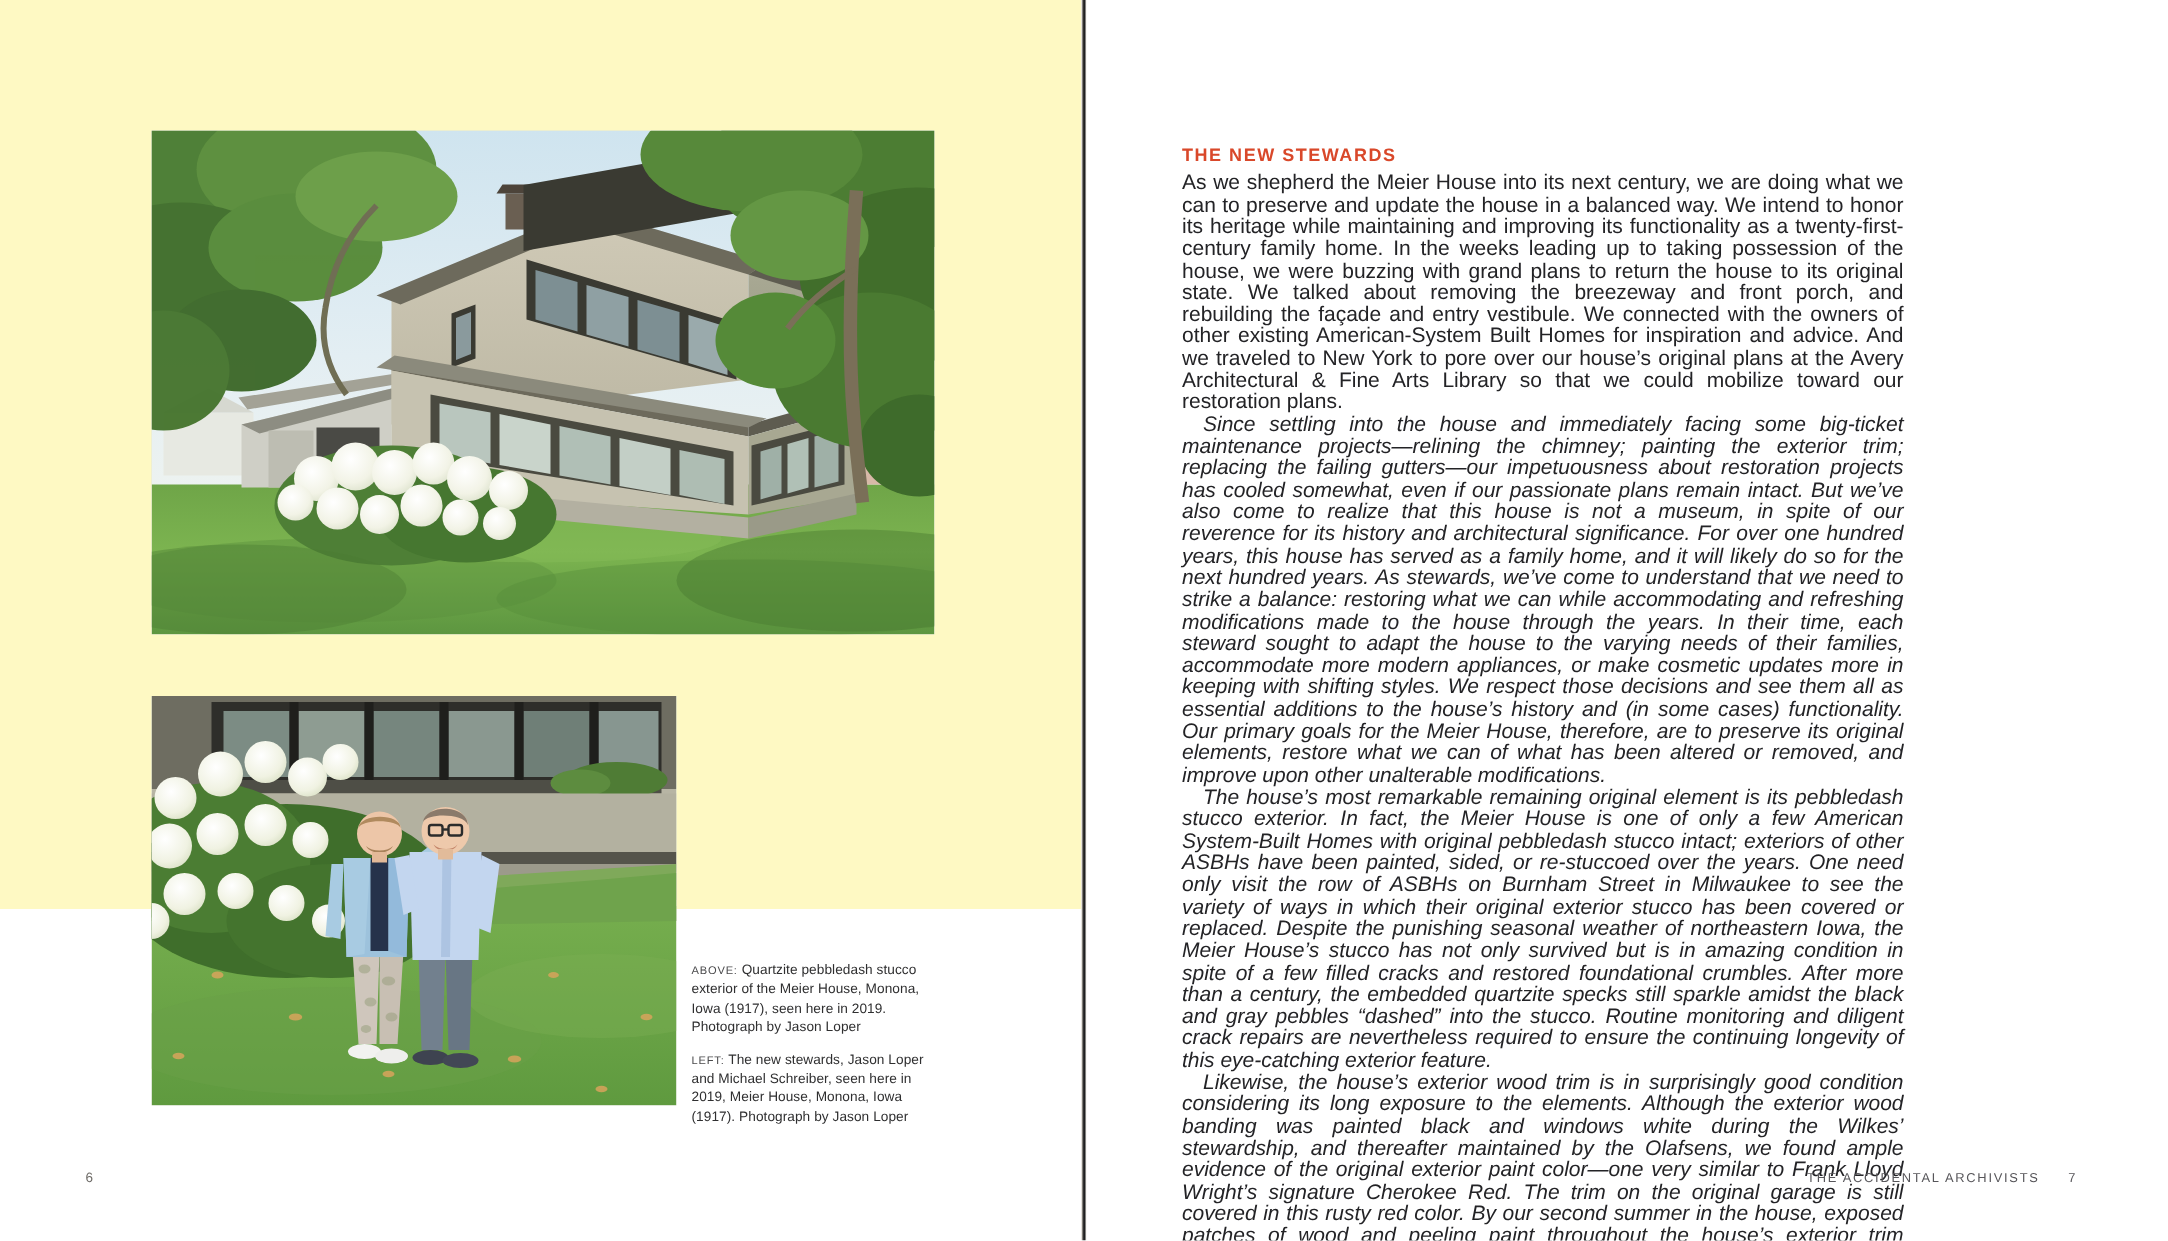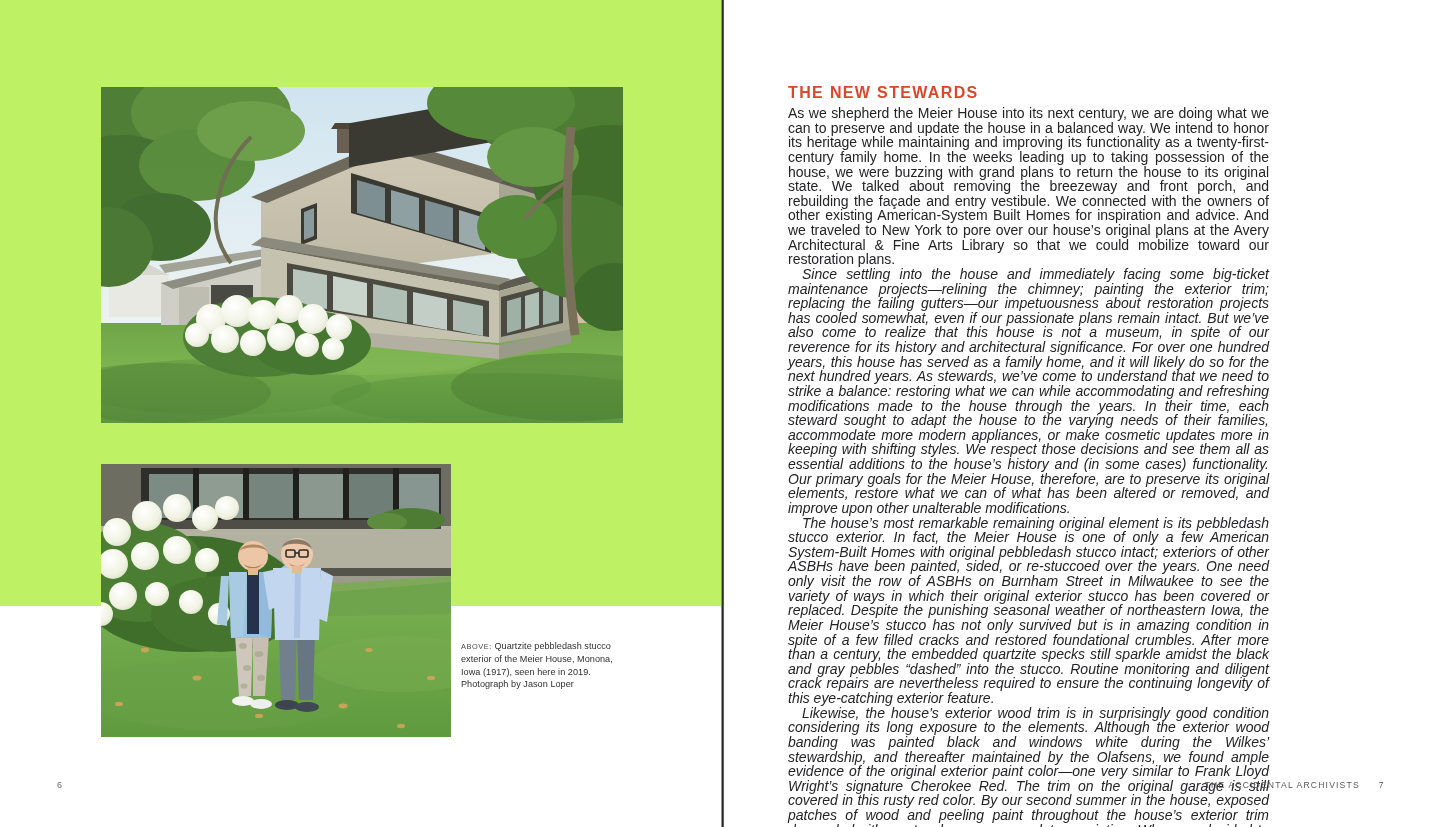--- a/index.html
+++ b/index.html
@@ -18,21 +18,21 @@
     width: 1445px;
     height: 827px;
     display: flex;
   }
 
   
   .page-left {
     position: relative;
     width: 721px;
     height: 606px;
-    background: #bef264;
+    background: #fef9c3;
     flex: 0 0 721px;
   }
   .gutter {
     position: absolute;
     left: 721px;
     top: 0;
     width: 4px;
     height: 827px;
     background: linear-gradient(to right, #cfc9c0 0%, #2b2b2b 35%, #1c1c1c 55%, #f6f4f1 80%, #ffffff 100%);
     z-index: 5;
@@ -113,25 +113,25 @@
 
   
   .textcol {
     position: absolute;
     left: 67px;
     top: 84px;
     width: 481px;
   }
   .head {
     font-family: "Liberation Sans", sans-serif;
-    font-size: 16px;
+    font-size: 12px;
     font-weight: 700;
     letter-spacing: 0.085em;
     color: #D9482A;
-    margin: 0 0 4px 0;
+    margin: 12px 0 4px 0;
   }
   .body-p {
     font-family: "Liberation Sans", sans-serif;
     font-size: 14px;
     line-height: 14.62px;
     color: #232326;
     text-align: justify;
     margin: 0;
     hyphens: manual;
     letter-spacing: -0.001em;
@@ -420,20 +420,23 @@
           <path d="M188,99 C192,103 201,103 204,99 C201,105 191,105 188,99 Z" fill="#c4866a"></path>
           <rect x="191" y="102" width="10" height="7" fill="#e2bb9a"></rect>
         </g>
       </svg>
     </div>
 
     <div class="captions">
       <div class="caption">
         <span class="cap-lead">ABOVE:</span><span> Quartzite pebbledash stucco exterior of the Meier House, Monona, Iowa (1917), seen here in 2019. Photograph by Jason Loper</span>
       </div>
+      <div class="caption">
+        <span class="cap-lead">LEFT:</span><span> The new stewards, Jason Loper and Michael Schreiber, seen here in 2019, Meier House, Monona, Iowa (1917). Photograph by Jason Loper</span>
+      </div>
     </div>
 
     <div class="folio-left">6</div>
   </div>
 
   <div class="gutter"></div>
 
   <div class="page-right">
     <div class="textcol">
       <h2 class="head">THE NEW STEWARDS</h2>

